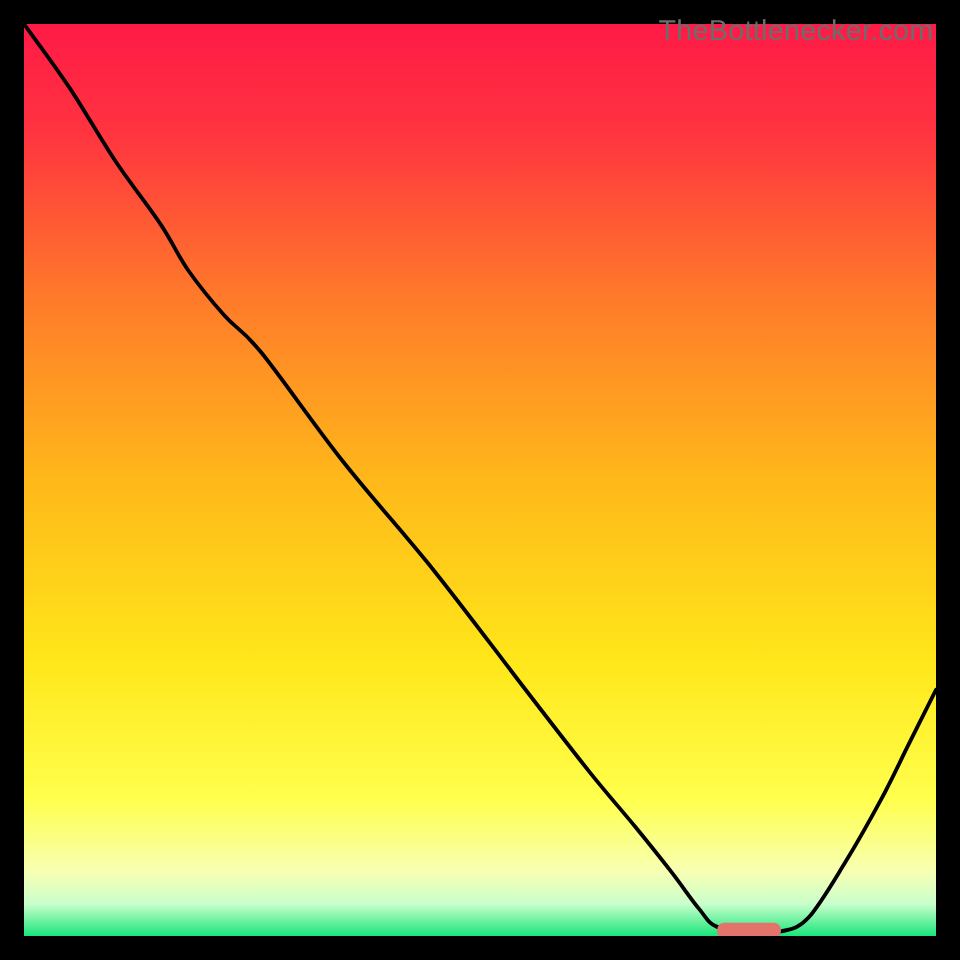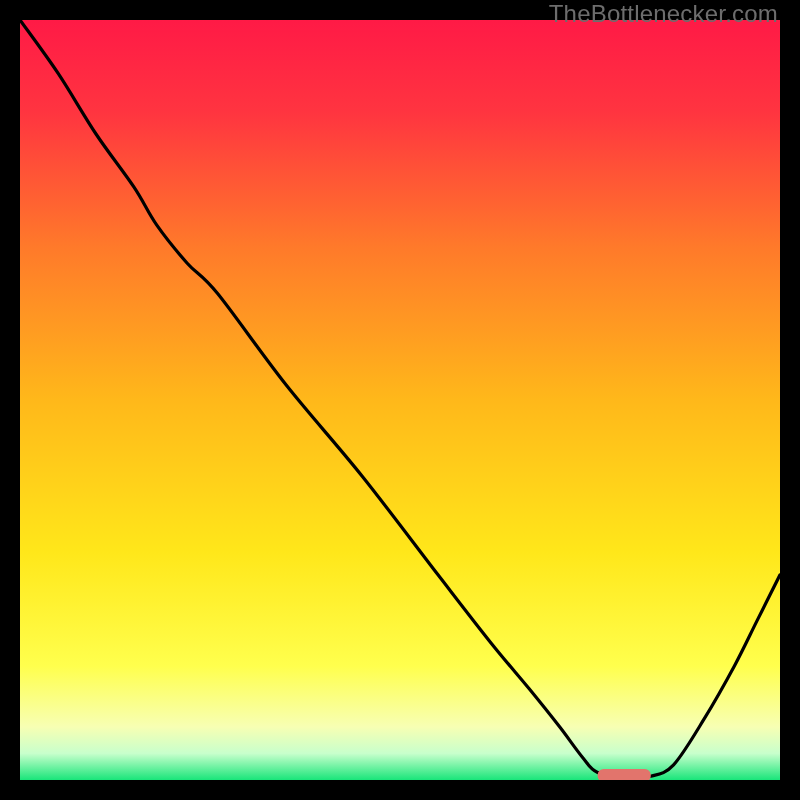--- a/index.html
+++ b/index.html
@@ -21,21 +21,21 @@
   }
   .plot {
     position: absolute;
     left: 0;
     top: 0;
     width: 760px;
     height: 760px;
   }
   .watermark {
     position: absolute;
-    top: 0px;
+    top: 12px;
     right: 22px;
     color: #6d6d6d;
     font-size: 24px;
     font-weight: 400;
     letter-spacing: 0.2px;
     z-index: 5;
   }
   svg { display: block; }
 </style>
 </head>

